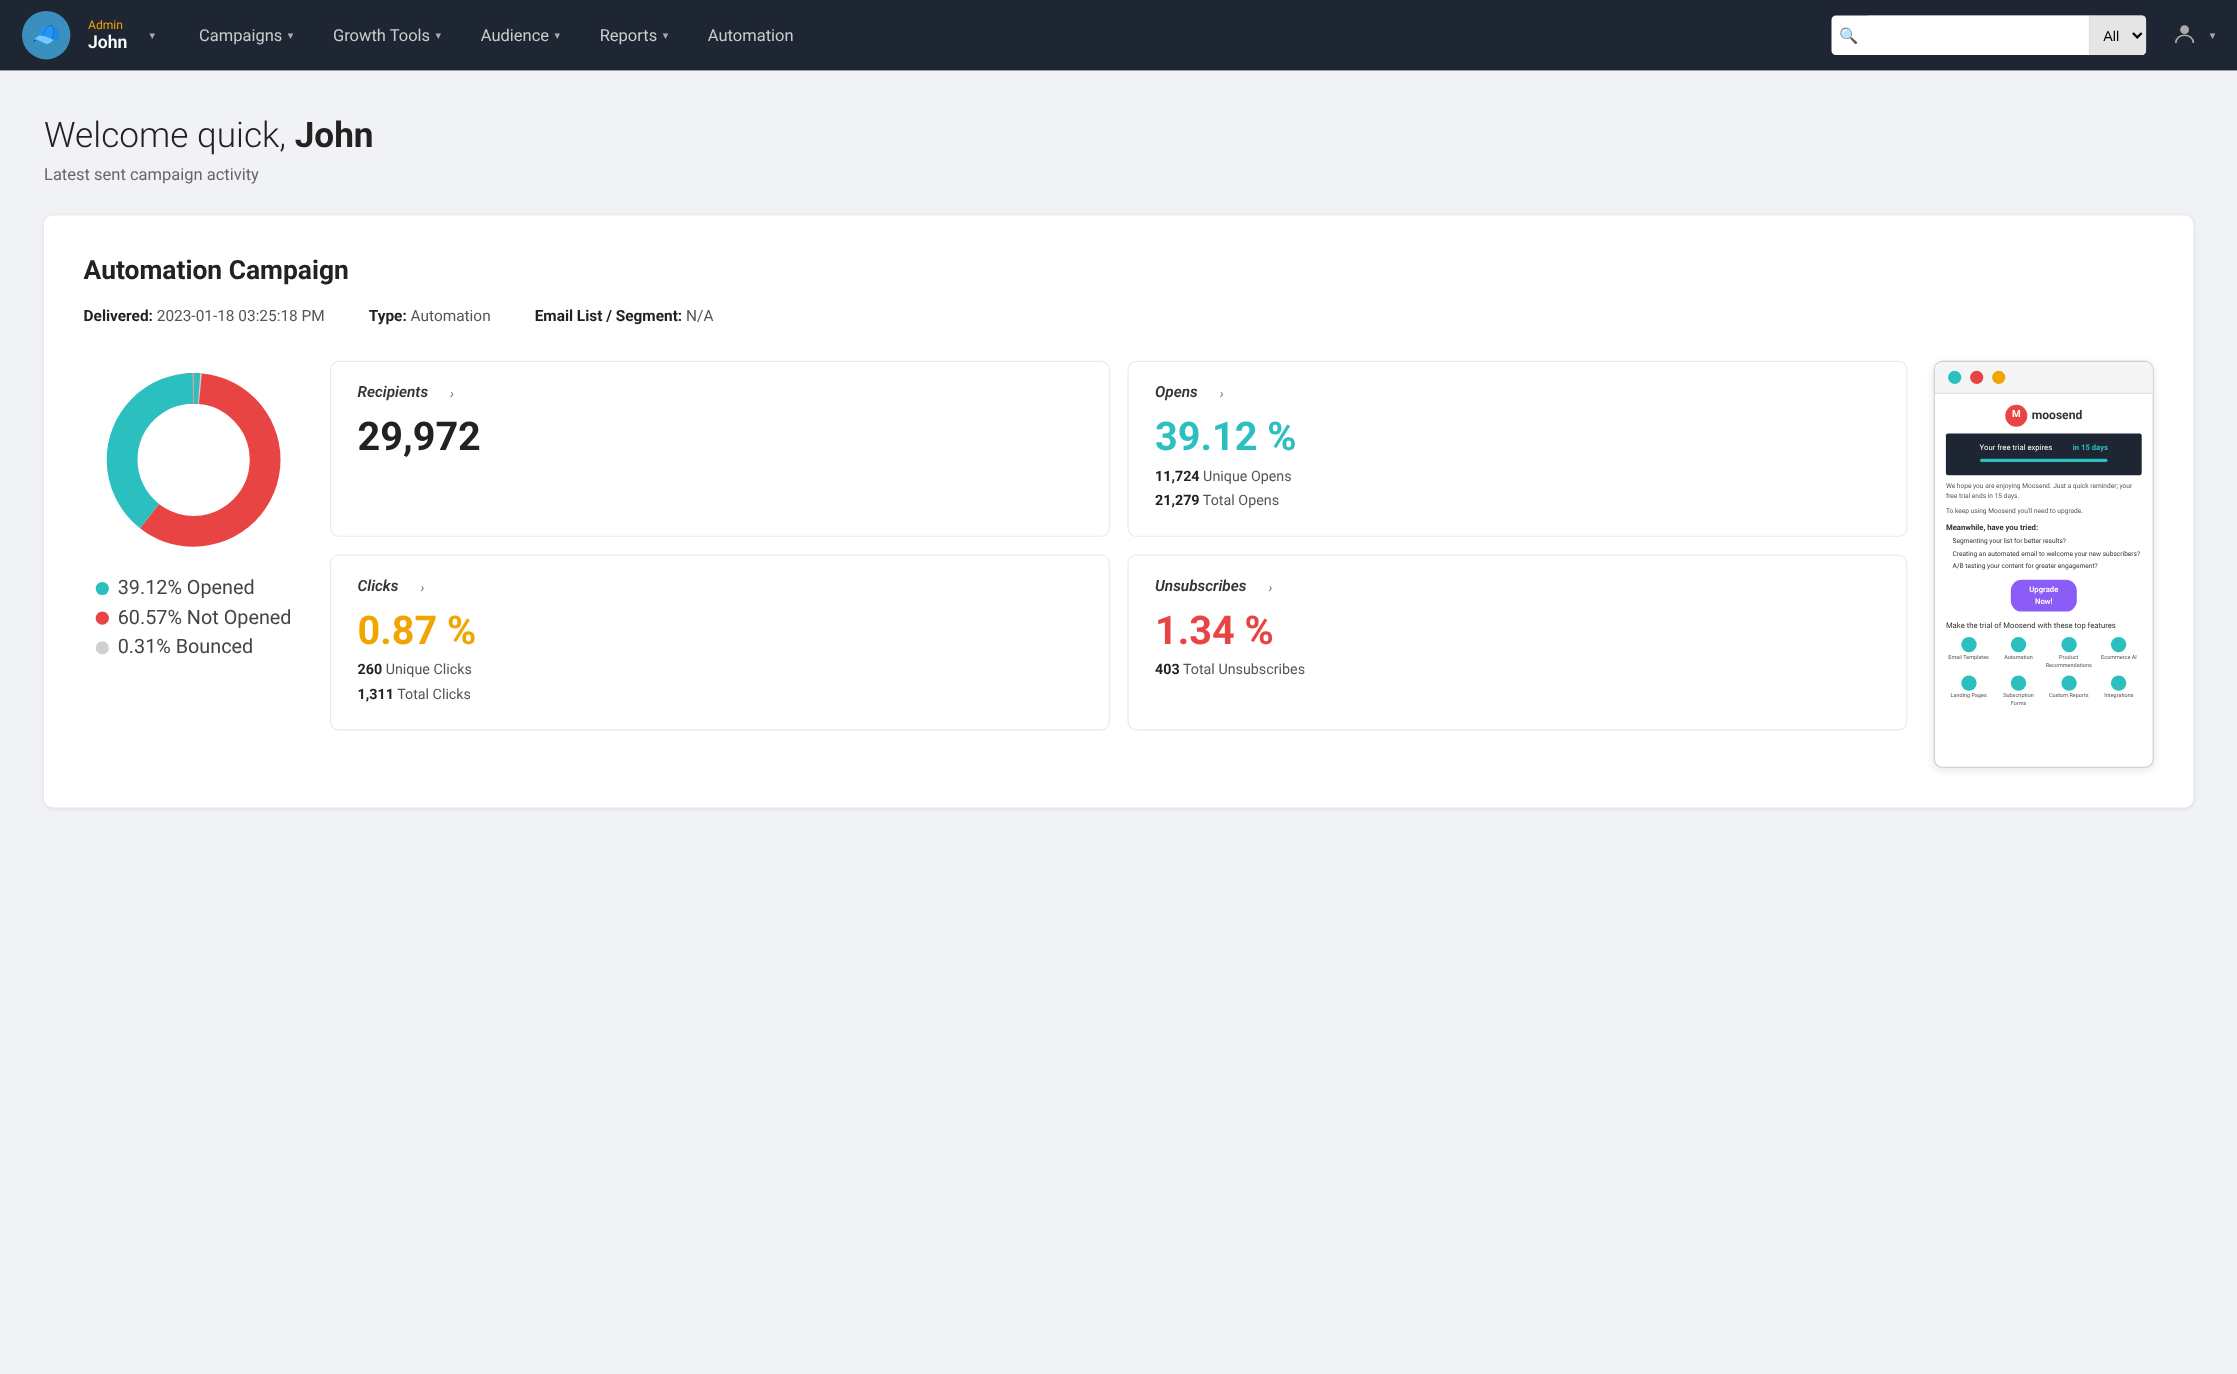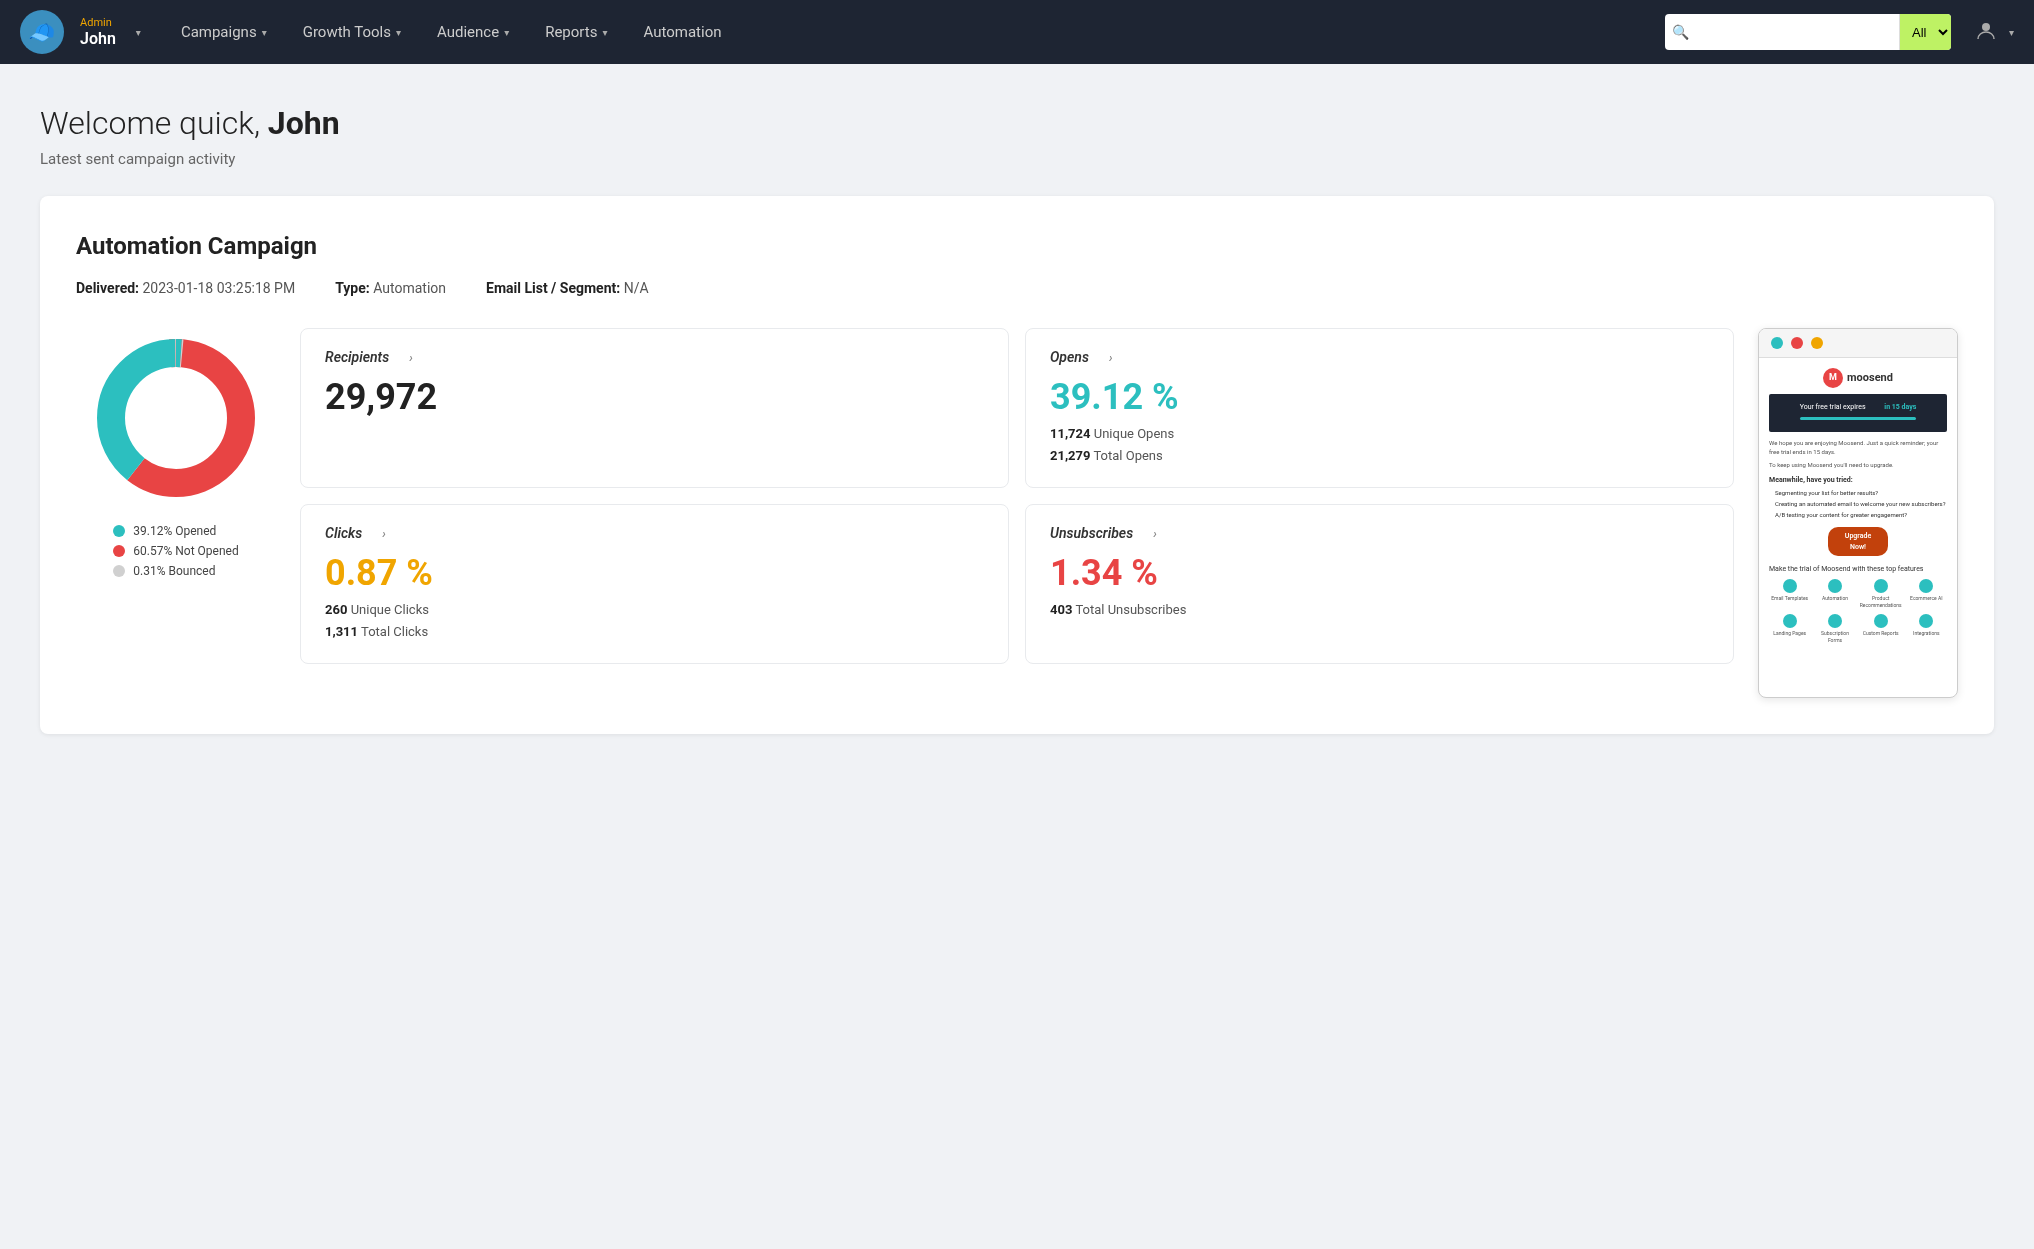--- a/index.html
+++ b/index.html
@@ -62,21 +62,21 @@
       flex: 1;
       height: 100%;
     }
     .nav-search-icon {
       padding: 0 8px;
       color: #999;
       font-size: 14px;
     }
     .nav-search-select {
       border: none; border-left: 1px solid #ddd;
-      background: #bef264;
+      background: #e5e5e5;
       padding: 0 8px;
       font-size: 13px;
       height: 100%;
       cursor: pointer;
       outline: none;
     }
     .nav-profile {
       color: #ccc; font-size: 20px; margin-left: 16px; cursor: pointer;
     }
 
@@ -114,21 +114,21 @@
     }
     .donut-area {
       display: flex; flex-direction: column; align-items: center;
       min-width: 200px;
     }
     .donut-legend {
       margin-top: 16px;
       display: flex; flex-direction: column; gap: 6px;
     }
     .legend-item {
-      display: flex; align-items: center; gap: 8px; font-size: 12px; color: #444;
+      display: flex; align-items: center; gap: 8px; font-size: 18px; color: #444;
     }
     .legend-dot {
       width: 12px; height: 12px; border-radius: 50%; flex-shrink: 0;
     }
 
     .stats-grid {
       display: grid;
       grid-template-columns: 1fr 1fr;
       grid-template-rows: 1fr 1fr;
       gap: 16px;
@@ -212,21 +212,21 @@
     }
     .preview-banner strong { color: #2cbfbf; margin-left: 17px; }
     .preview-progress {
       height: 3px; background: #2cbfbf; border-radius: 2px;
       width: 70%; margin: 4px auto;
     }
     .preview-section-title { font-size: 7px; font-weight: 700; margin: 6px 0 3px; }
     .preview-list-item { font-size: 6px; margin-left: 6px; margin-bottom: 2px; }
     .preview-btn {
       display: block;
-      background: #c2410c; color: #fff;
+      background: #8b5cf6; color: #fff;
       text-align: center; font-size: 7px; font-weight: 600;
       padding: 4px 8px; border-radius: 10px;
       margin: 8px auto; width: 60px;
     }
     .preview-features-title { font-size: 7px; color: #333; margin: 6px 0 4px; }
     .preview-icon-grid {
       display: grid; grid-template-columns: repeat(4, 1fr); gap: 4px;
       margin-bottom: 6px;
     }
     .preview-icon-item {

